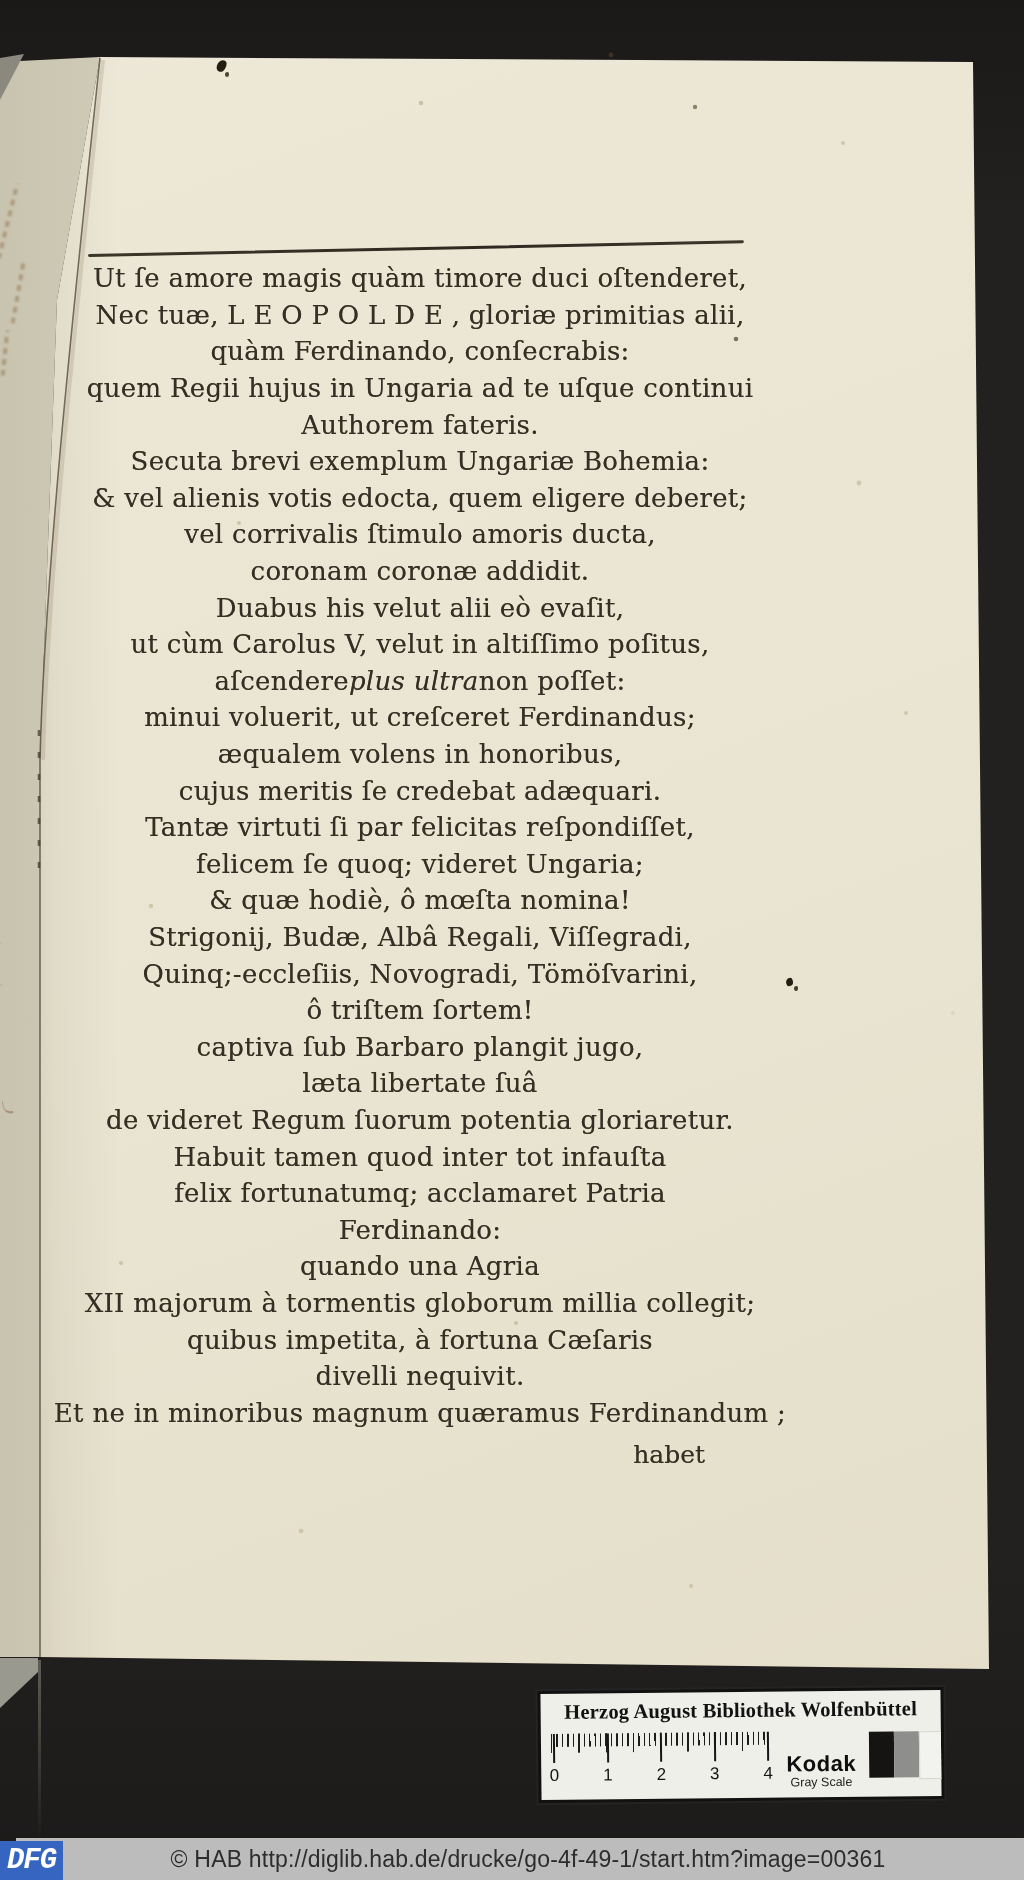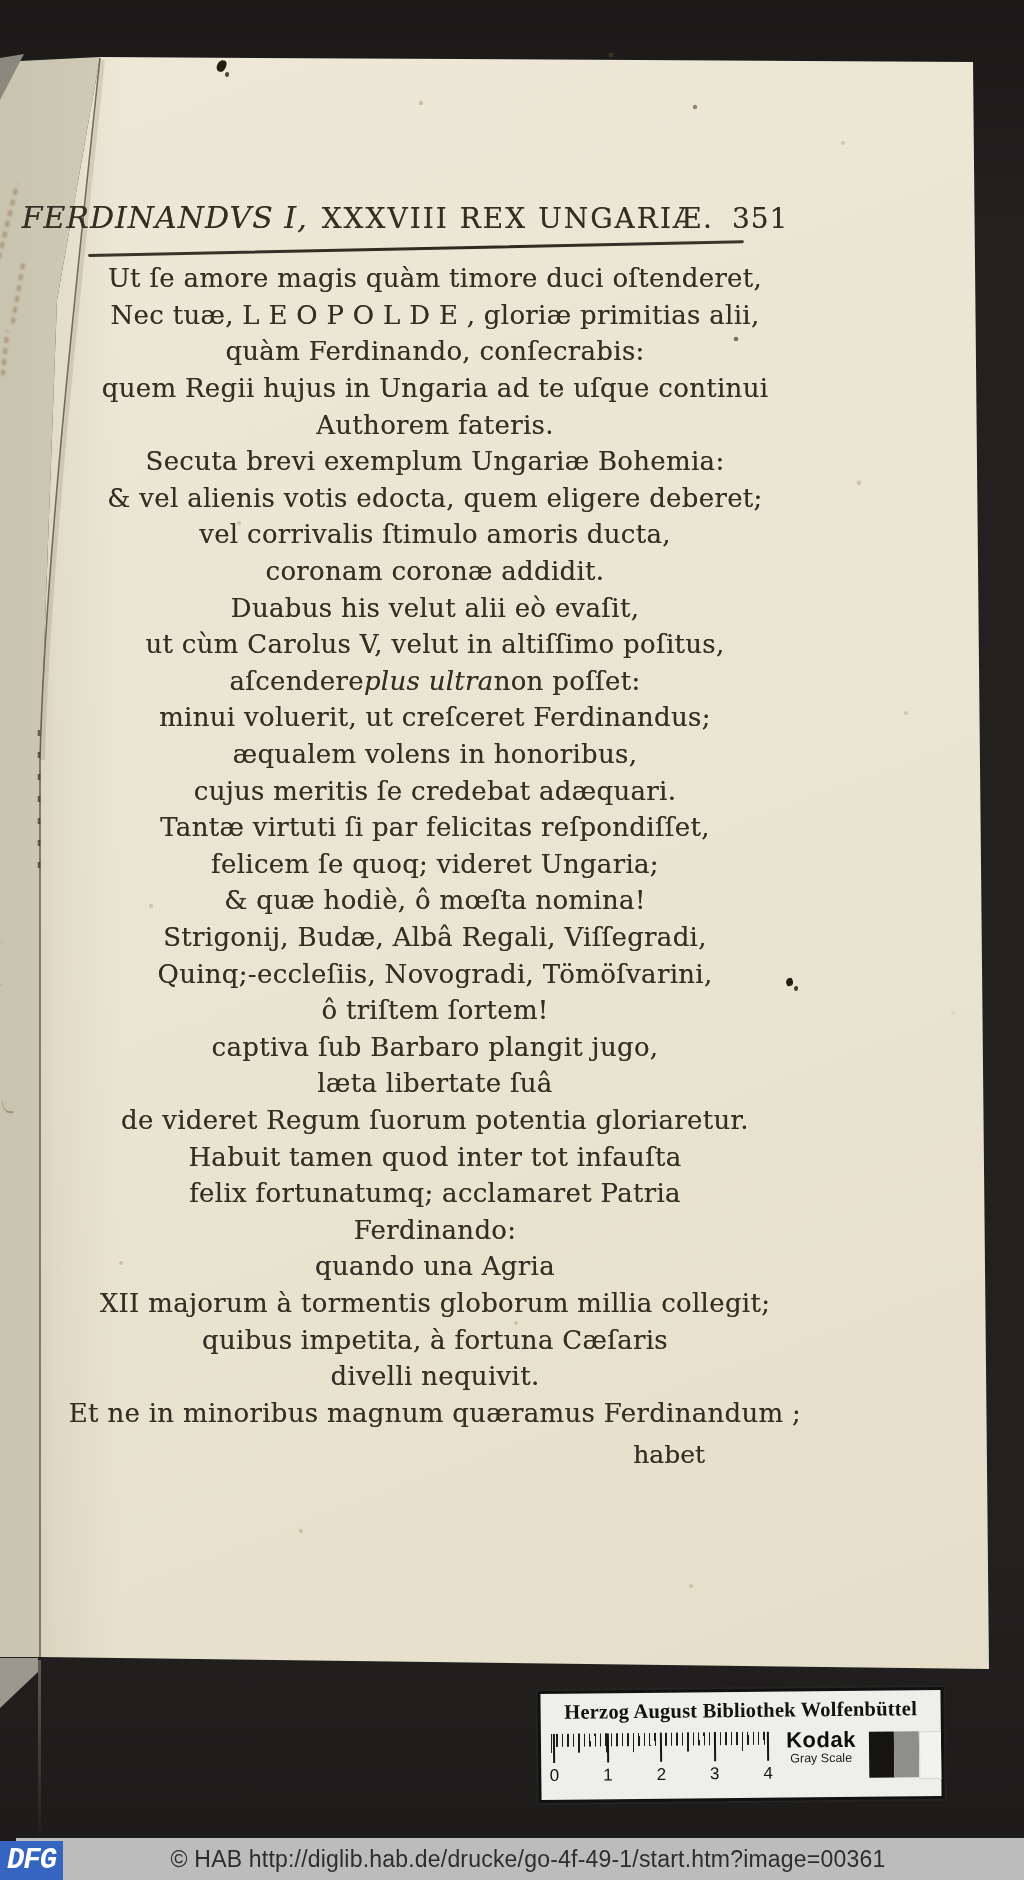--- a/index.html
+++ b/index.html
@@ -64,21 +64,21 @@
   }
   .page-header .t-italic{font-style:italic;font-size:30px;letter-spacing:1px;margin-right:14px;}
   .page-header .t-roman{font-size:28px;letter-spacing:2px;}
   .page-header .t-pageno{font-size:28px;margin-left:18px;letter-spacing:1px;}
   .header-rule{
     position:absolute;left:88px;top:254px;width:656px;height:2.6px;
     background:linear-gradient(90deg,#3c352a, #2e2920 60%, #3c352a);
     transform:rotate(-1.2deg);transform-origin:left center;border-radius:2px;
   }
   .text-lines{
-    position:absolute;left:90px;top:260px;width:690px;
+    position:absolute;left:75px;top:260px;width:690px;
     color:var(--ink,#352e24);
     font-size:26px;letter-spacing:.3px;
     text-shadow:0 0 .45px rgba(56,44,26,.6);
   }
   .text-line{height:36.6px;display:flex;justify-content:center;align-items:center;white-space:nowrap;}
   .catchword{
     position:absolute;left:67px;top:1437px;width:662px;height:34px;
     display:flex;justify-content:flex-end;align-items:center;
     padding-right:24px;box-sizing:border-box;
     color:var(--ink,#352e24);font-size:25px;
@@ -133,21 +133,21 @@
   }
   .ruler-mid{
     position:absolute;left:0;top:2px;width:218px;height:19px;
     background:repeating-linear-gradient(90deg,#1c1c1c 0 1.4px, transparent 1.4px 27.25px);
   }
   .ruler-major{position:absolute;top:2px;width:2px;height:29px;background:#161616;}
   .ruler-number{
     position:absolute;top:34px;width:20px;margin-left:-9px;text-align:center;
     font-family:"Liberation Sans", sans-serif;font-size:17px;color:#141414;
   }
-  .kodak-block{margin-left:8px;margin-top:0;flex:none;width:88px;text-align:center;}
+  .kodak-block{margin-left:8px;margin-top:24px;flex:none;width:88px;text-align:center;}
   .kodak-wordmark{
     font-family:"Liberation Sans", sans-serif;font-weight:bold;
     font-size:22px;color:#0e0e0e;letter-spacing:.5px;line-height:22px;
   }
   .kodak-subtitle{
     font-family:"Liberation Sans", sans-serif;font-size:12.5px;color:#1a1a1a;line-height:14px;text-align:center;
   }
   .swatches{display:flex;margin-left:4px;margin-top:3px;flex:none;}
   .swatch{width:25px;height:46px;flex:none;}
   .swatch.black{background:#151412;}
@@ -186,25 +186,20 @@
   <div class="ghost-hook"></div>
 
   <div class="book-page"></div>
 
   <svg class="edge-svg" width="1024" height="1880" viewBox="0 0 1024 1880">
     <path d="M100,58 C80,250 45,560 40,760 L40,1657" fill="none" stroke="#564c3c" stroke-width="1.6" opacity="0.8"></path>
     <path d="M103,60 C83,252 48,562 43,760" fill="none" stroke="rgba(120,100,70,0.3)" stroke-width="4" opacity="0.6"></path>
     <path d="M39,730 L39,880" fill="none" stroke="#3a3226" stroke-width="2.6" stroke-dasharray="6 16" opacity="0.7"></path>
   </svg>
 
-  <div class="page-header">
-    <span class="t-italic">FERDINANDVS I,</span>
-    <span class="t-roman">XXXVIII REX UNGARIÆ.</span>
-    <span class="t-pageno">351</span>
-  </div>
   <div class="header-rule"></div>
 
   <div class="text-lines" id="text-lines">
       <div class="text-line">Ut ſe amore magis quàm timore duci oſtenderet,</div>
       <div class="text-line">Nec tuæ, L E O P O L D E , gloriæ primitias alii,</div>
       <div class="text-line">quàm Ferdinando, conſecrabis:</div>
       <div class="text-line">quem Regii hujus in Ungaria ad te uſque continui</div>
       <div class="text-line">Authorem fateris.</div>
       <div class="text-line">Secuta brevi exemplum Ungariæ Bohemia:</div>
       <div class="text-line">&amp; vel alienis votis edocta, quem eligere deberet;</div>

